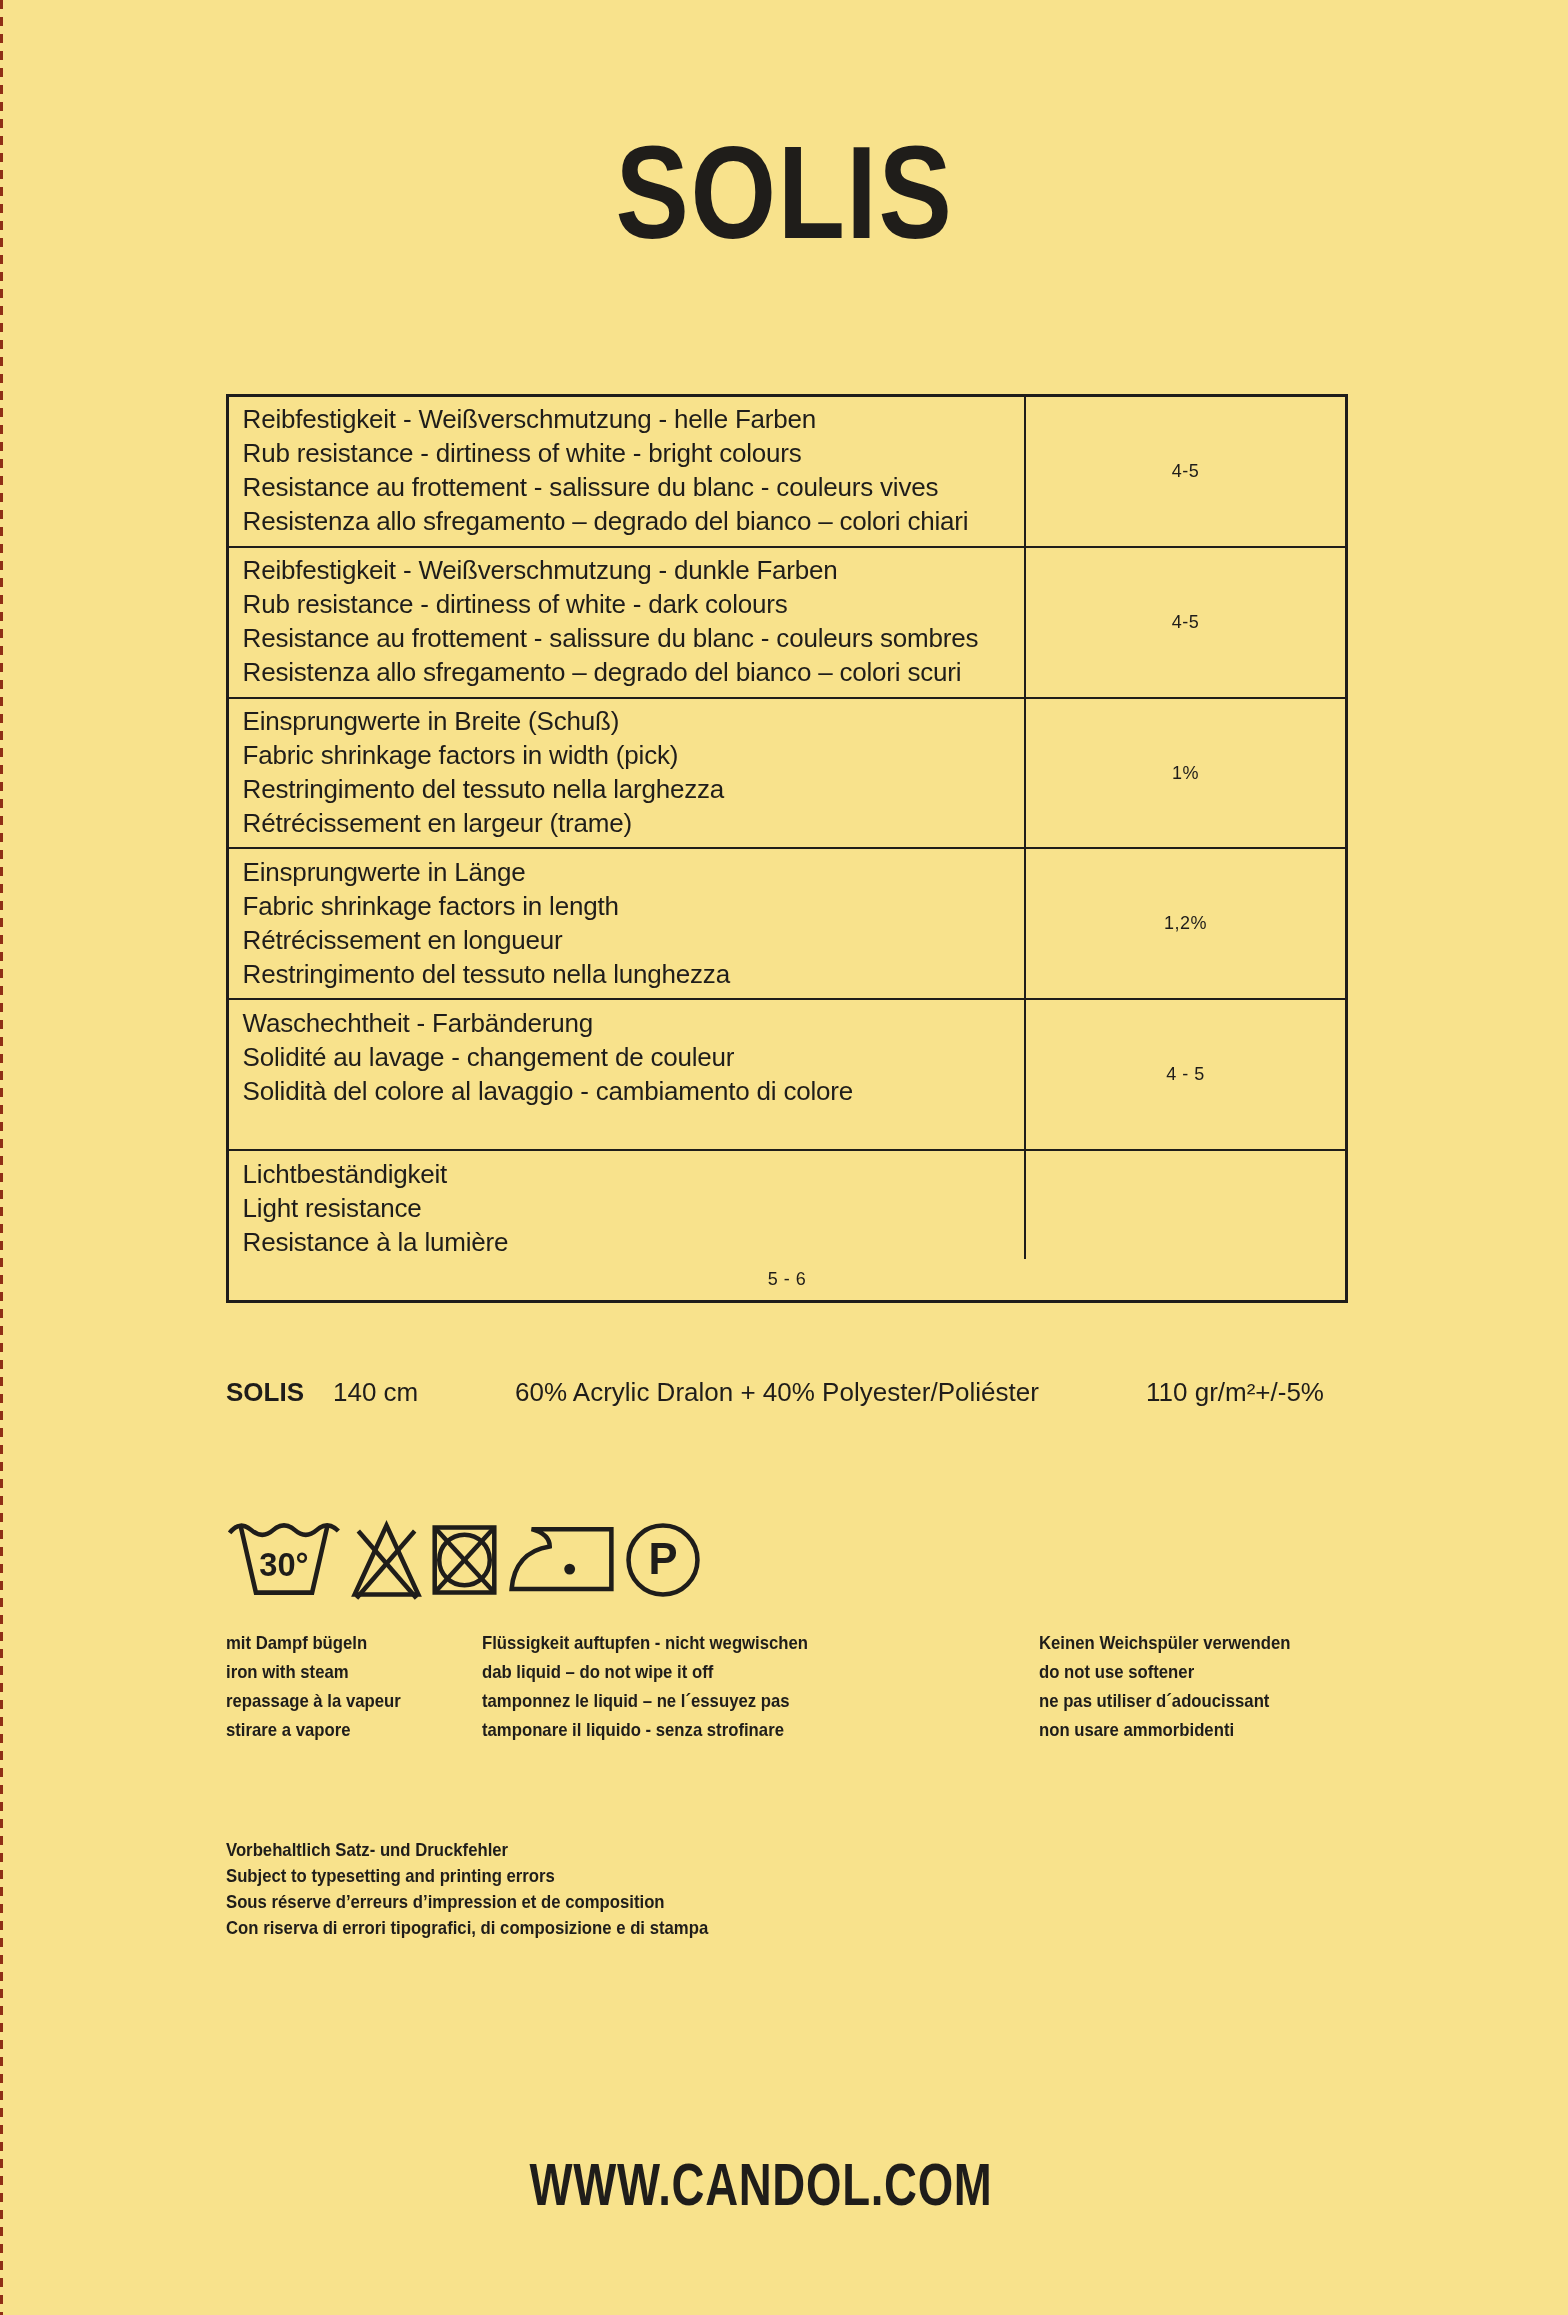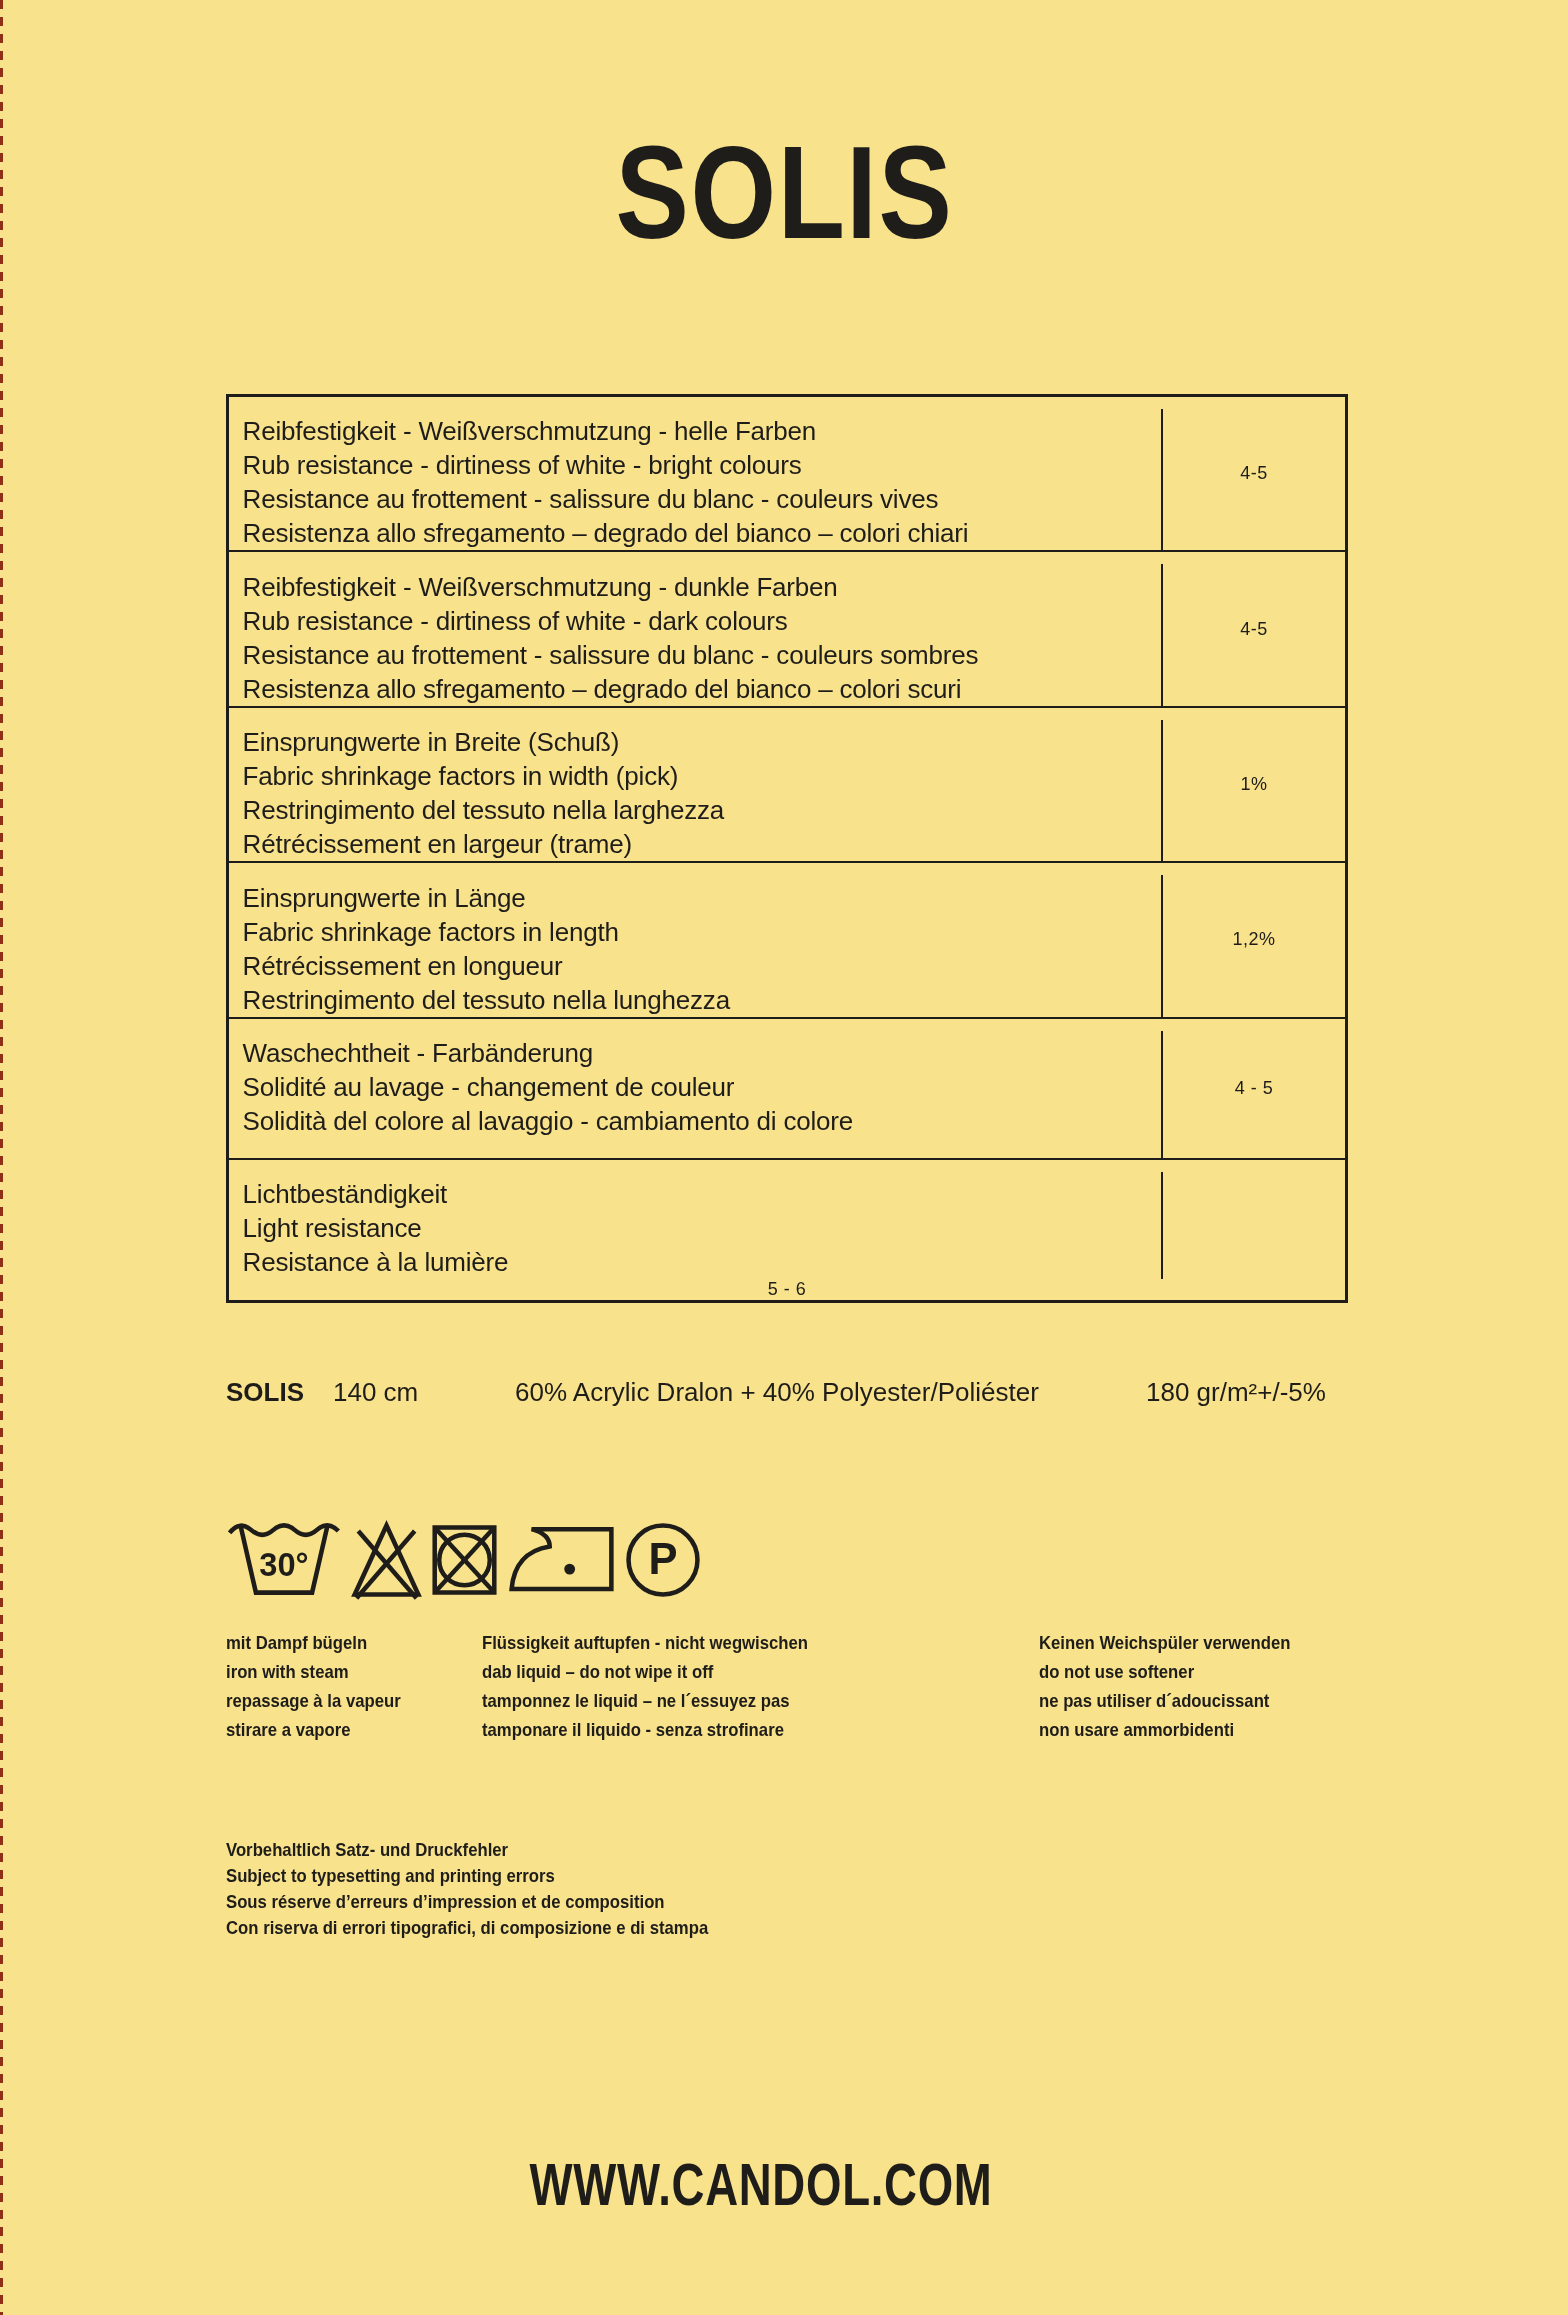--- a/index.html
+++ b/index.html
@@ -20,23 +20,22 @@
   }
   
   .spec-table{
     position:absolute;left:226px;top:394px;width:1122px;height:909px;
     border:3.6px solid #1f1d1a;box-sizing:border-box;
     display:flex;flex-direction:column;
   }
   .trow{flex:1;display:flex;border-bottom:2.7px solid #1f1d1a;}
   .trow:last-child{border-bottom:none;flex-direction:column;}
   .cell-text{
-    width:934px;box-sizing:border-box;border-right:2.7px solid #1f1d1a;
+    width:797px;box-sizing:border-box;border-right:2.7px solid #1f1d1a;
     padding:5.4px 0 0 13.6px;
-    margin-top:12px;
   }
   .cell-text .tline{font-size:26px;line-height:34px;letter-spacing:-0.2px;white-space:nowrap;}
   .cell-value{
     flex:1;display:flex;align-items:center;justify-content:center;
     font-size:18px;letter-spacing:0.5px;
   }
   
   .product-line{position:absolute;left:226px;top:1377px;width:1176px;height:40px;font-size:26px;}
   .product-line span{position:absolute;top:0;white-space:nowrap;}
   .pl-name{left:0;font-weight:700;}
@@ -138,21 +137,21 @@
     </div>
     <div class="cell-value">5 - 6</div>
   </div>
 
 </div>
 
 <div class="product-line">
   <span class="pl-name">SOLIS</span>
   <span class="pl-width">140 cm</span>
   <span class="pl-comp">60% Acrylic Dralon + 40% Polyester/Poliéster</span>
-  <span class="pl-weight">180 gr/m²+/-5%</span>
+  <span class="pl-weight">110 gr/m²+/-5%</span>
 </div>
 
 <div class="icons">
   <svg class="ic-wash" width="116" height="80" viewBox="0 0 128 88">
     <path d="M16,6 L33,80 L95,80 L112,6"></path>
     <path d="M4,14 C12,4 20,4 28,11 C36,18 44,18 52,11 C60,4 68,4 76,11 C84,18 92,18 100,11 C108,4 116,4 124,12"></path>
     <text x="64" y="62" text-anchor="middle" font-size="36">30°</text>
   </svg>
   <svg class="ic-bleach" width="71" height="80" viewBox="0 0 78 88">
     <path d="M39,6 L4,82 L74,82 Z"></path>

